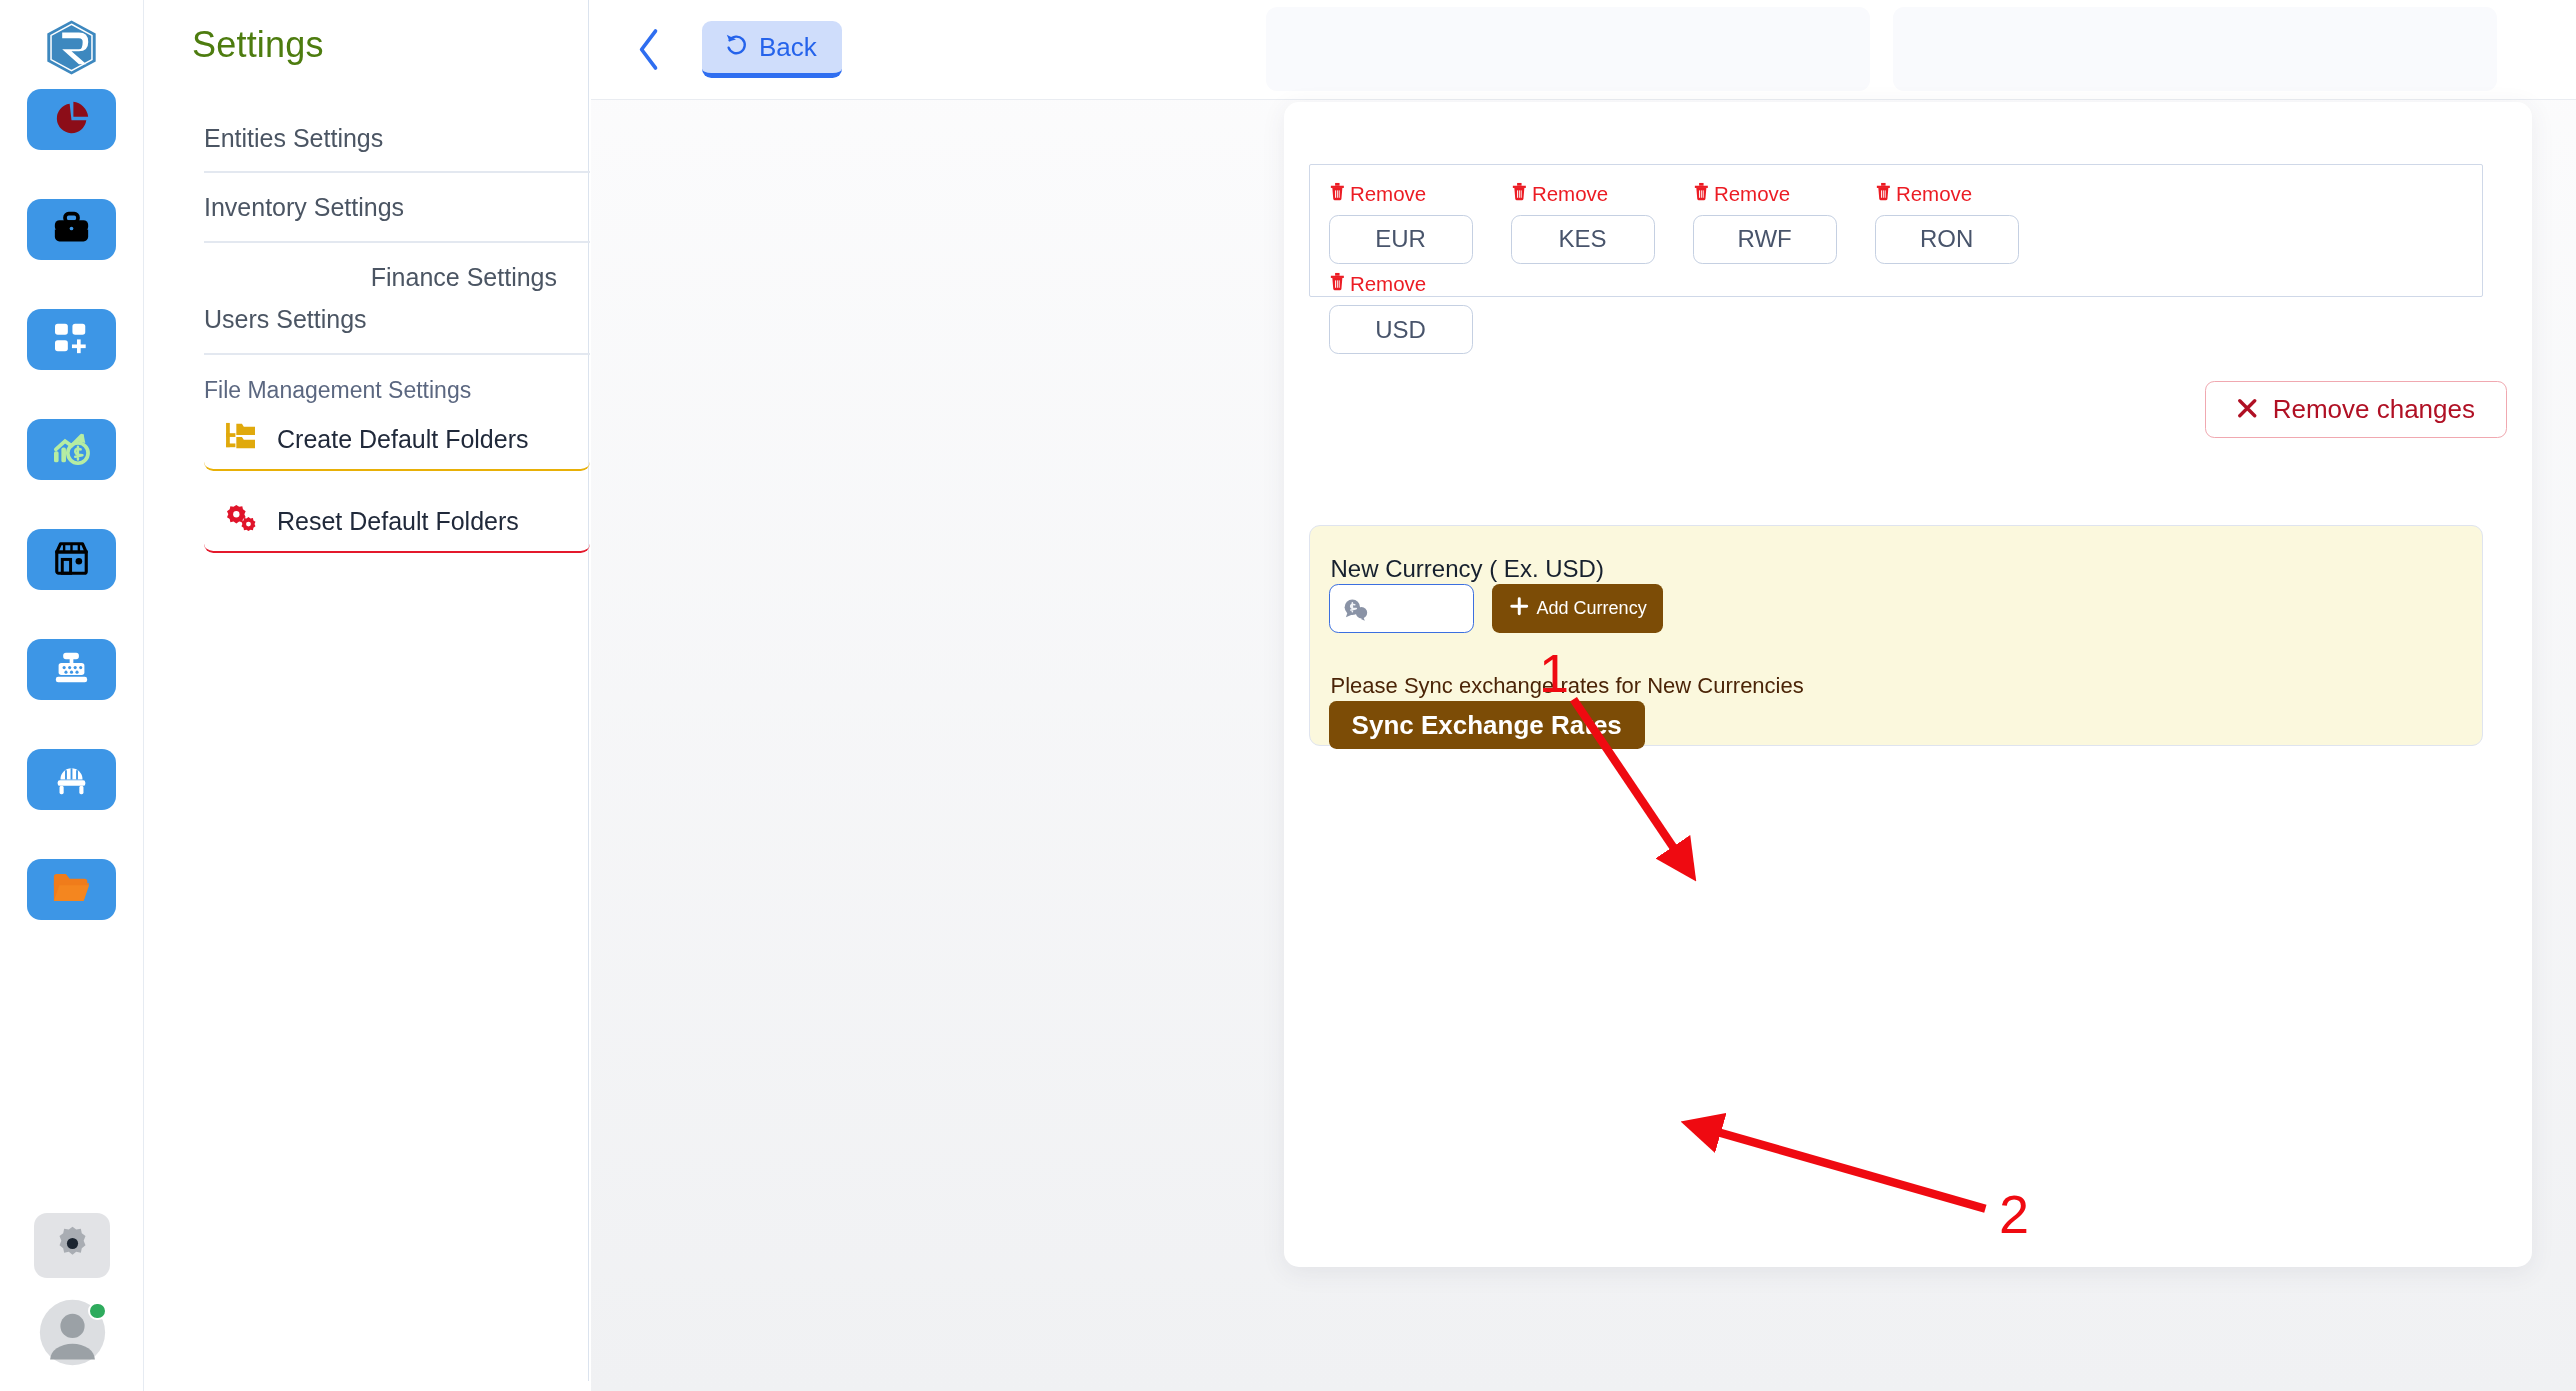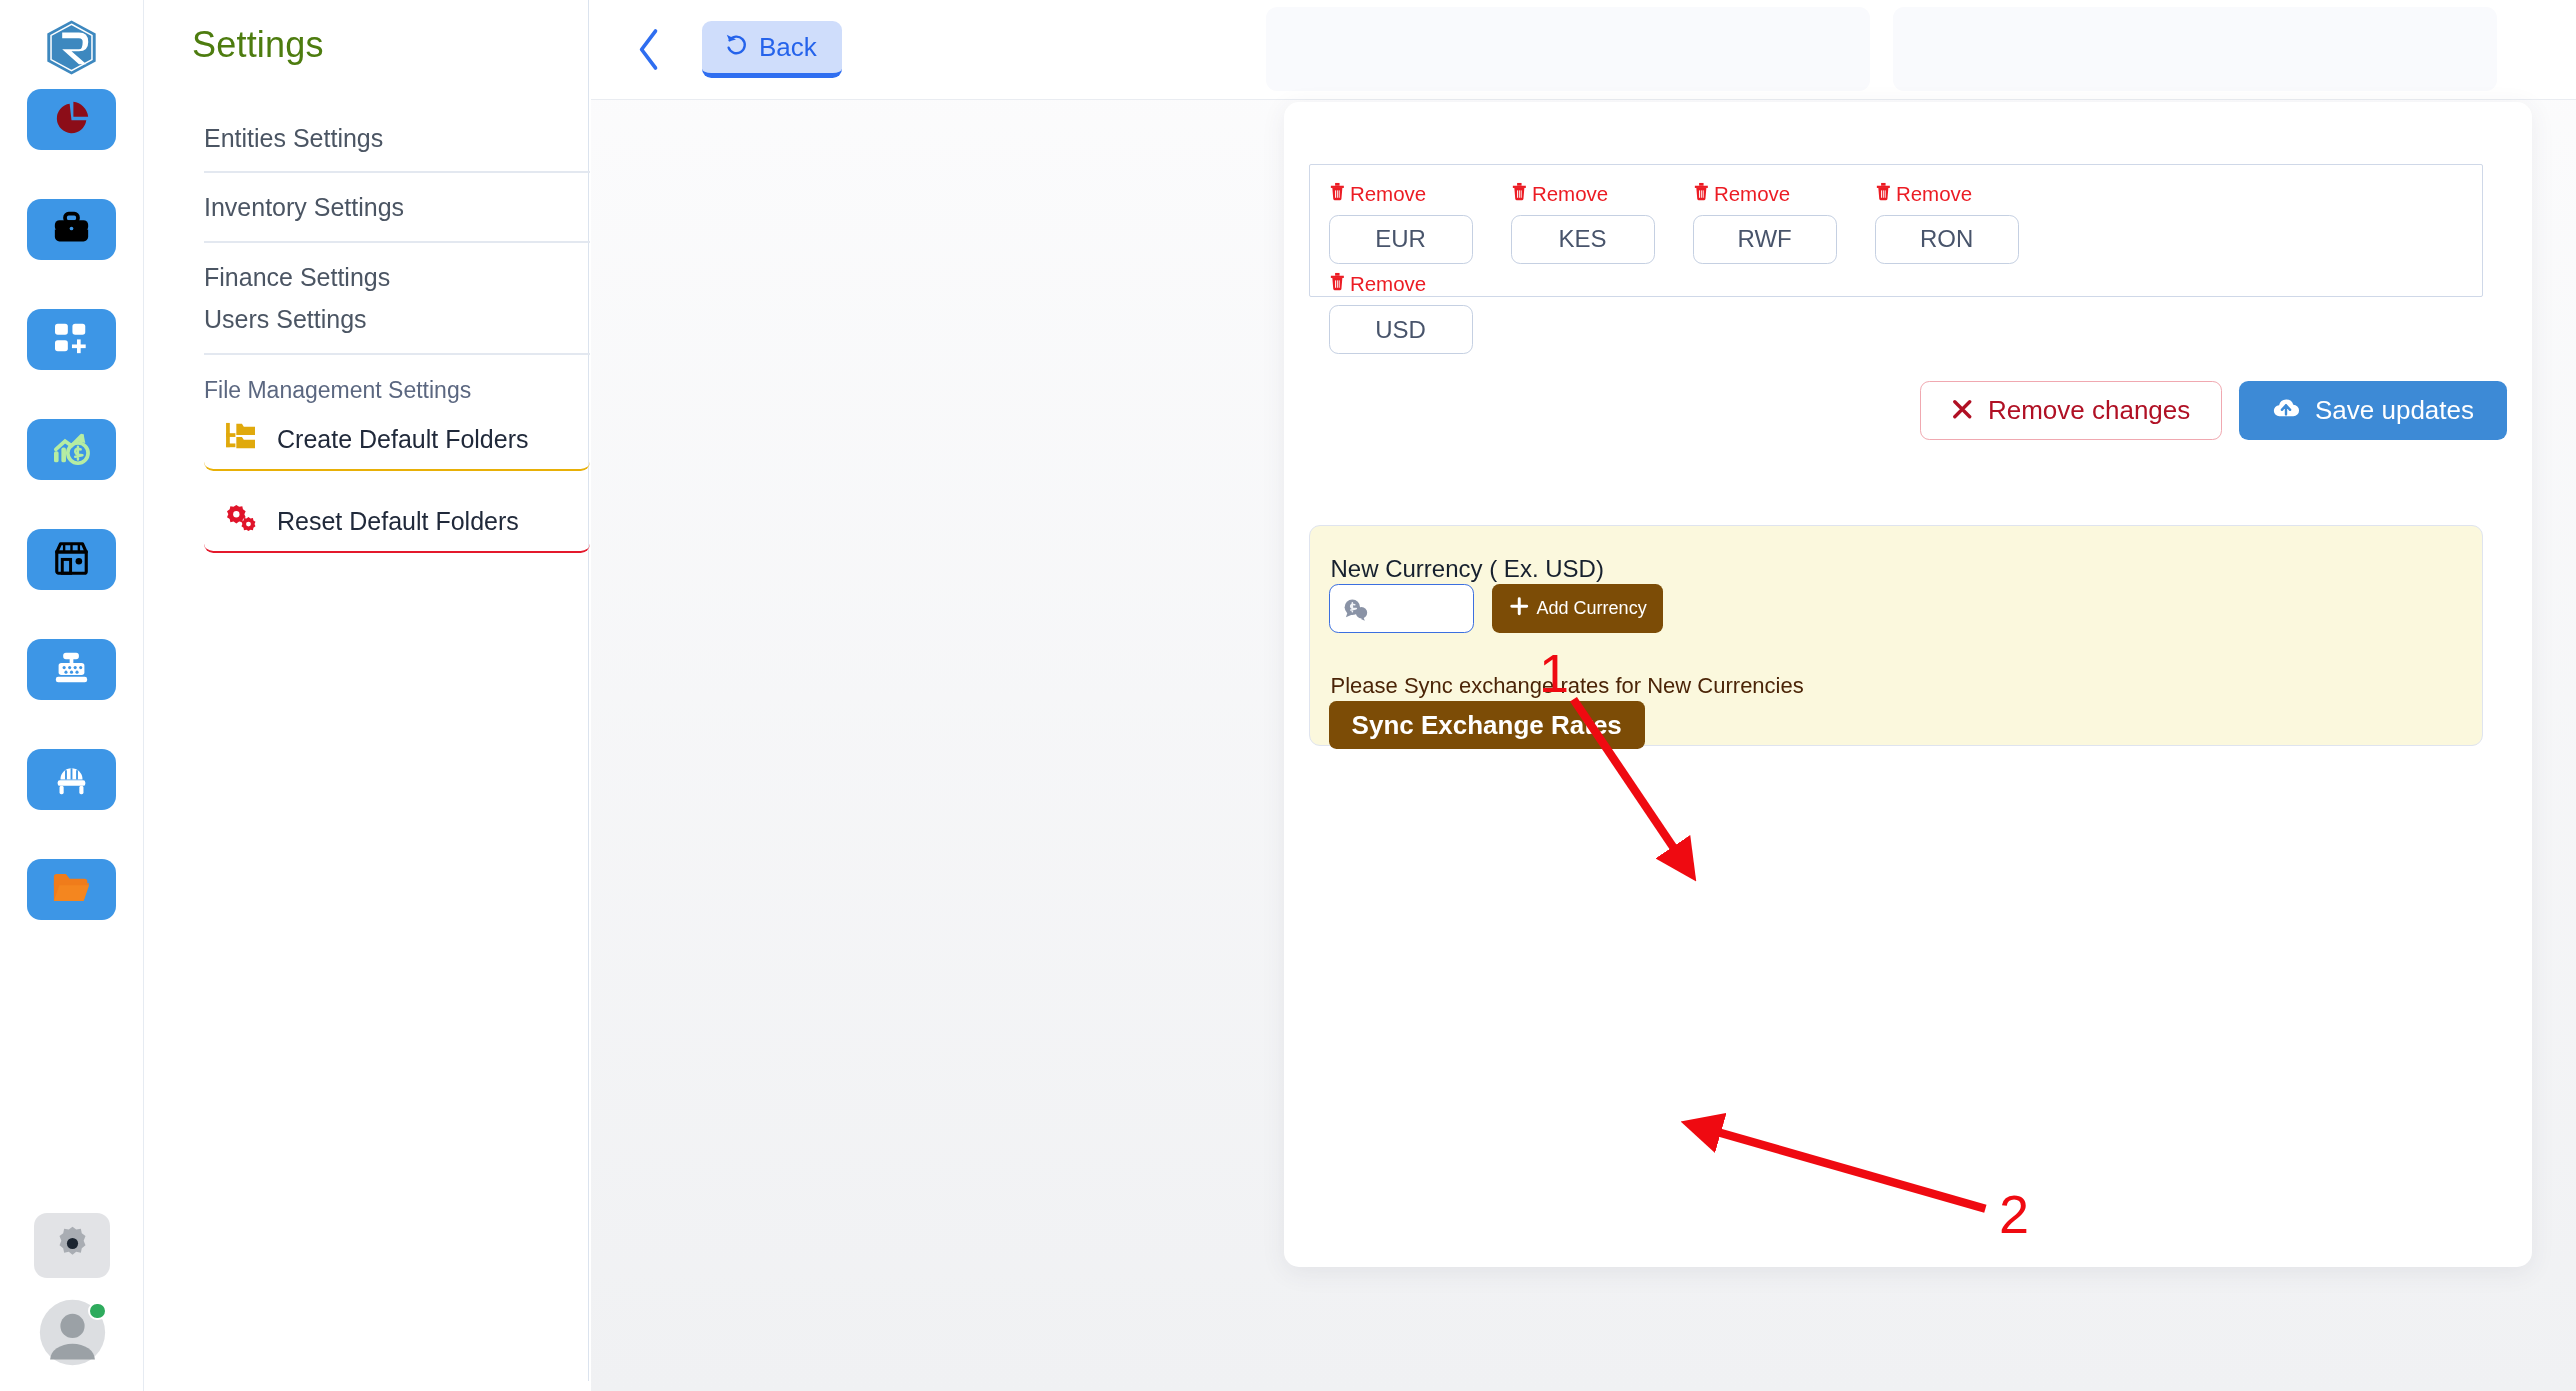--- a/index.html
+++ b/index.html
@@ -283,21 +283,21 @@
   </div>
 
   <div id="settings">
     <div id="settings-title">Settings</div>
 
     <div class="set-group" style="margin-top:37px;">
       <div class="set-item">Entities Settings</div>
       <div class="set-sep"></div>
       <div class="set-item">Inventory Settings</div>
       <div class="set-sep"></div>
-      <div class="set-item" style="padding-bottom:5.6px;">Finance Settings</div>
+      <div class="set-item" style="padding-bottom:5.6px;text-align:right;">Finance Settings</div>
       <div class="set-item" style="padding-top:7.4px;">Users Settings</div>
       <div class="set-sep"></div>
 
       <div class="set-sub-label">File Management Settings</div>
 
       <div class="file-btn amber">
         <span>
           <svg width="32" height="28" viewBox="0 0 34 30">
             <rect x="1" y="1" width="4" height="26" fill="#e0a90c"></rect>
             <rect x="1" y="12" width="10" height="4" fill="#e0a90c"></rect>
@@ -445,29 +445,20 @@
 
       <div id="actions">
         <button id="cancel-btn">
           <span>
             <svg width="20.5" height="20.5" viewBox="0 0 22 22">
               <path d="M3 3 L19 19 M19 3 L3 19" stroke="#b01024" stroke-width="3.6" stroke-linecap="round"></path>
             </svg>
           </span>
           <span>Remove changes</span>
         </button>
-        <button id="save-btn">
-          <span>
-            <svg width="28" height="22" viewBox="0 0 30 24">
-              <path d="M8 21 a6 6 0 0 1 -.5 -12 A8 8 0 0 1 23 8.5 a5.6 5.6 0 0 1 0 12.5 z" fill="#fff"></path>
-              <path d="M15 19 v-9 M15 9 l-4.5 5 M15 9 l4.5 5" stroke="#3d8ad6" stroke-width="2.6" stroke-linecap="round" fill="none"></path>
-            </svg>
-          </span>
-          <span>Save updates</span>
-        </button>
       </div>
 
       <div id="yellow">
         <div id="nc-label">New Currency ( Ex. USD)</div>
 
         <input id="nc-input" type="text" value="" placeholder="" style="">
         <span id="nc-icon">
           <svg width="28" height="22" viewBox="0 0 30 24">
             <circle cx="11" cy="9" r="8.4" fill="#8a93a6"></circle>
             <path d="M6 14 l-2 6 l7 -3 z" fill="#8a93a6"></path>

